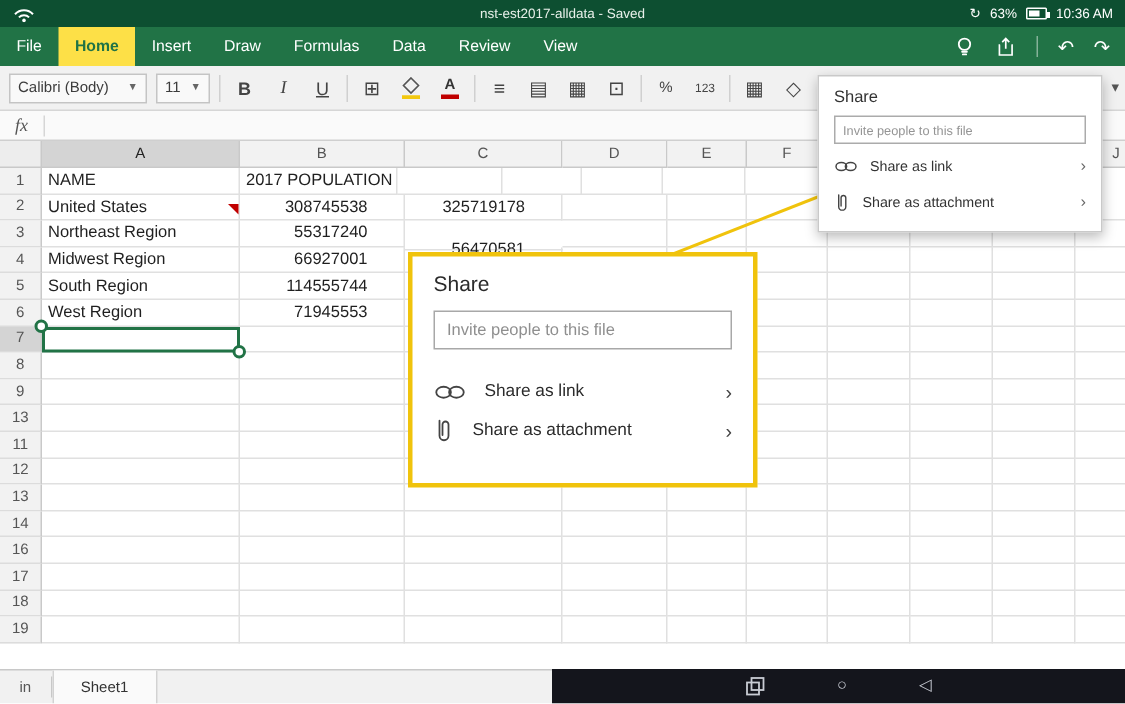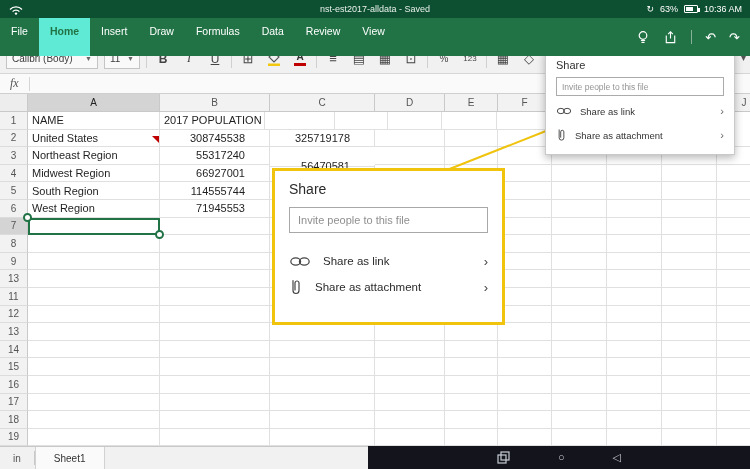--- a/index.html
+++ b/index.html
@@ -9,24 +9,24 @@
   
   .status-bar { position:absolute; top:0; left:0; right:0; height:18px; background:#0d4f31;
     color:#fff; display:flex; align-items:center; padding:0 8px; font-size:9px; z-index:7; }
   .sb-title { position:absolute; left:0; right:0; text-align:center; font-size:9px; color:#e8f0ea; pointer-events:none; }
   .sb-right { margin-left:auto; display:flex; align-items:center; gap:6px; z-index:1; }
   .battery { width:14px; height:8px; border:1px solid #fff; border-radius:1px; position:relative; display:inline-block; }
   .battery::after { content:""; position:absolute; right:-3px; top:2px; width:2px; height:4px; background:#fff; }
   .battery-fill { position:absolute; left:1px; top:1px; bottom:1px; width:7px; background:#fff; }
 
   
-  .ribbon { position:absolute; top:18px; left:0; right:0; height:38px; background:#217346;
+  .ribbon { position:absolute; top:18px; left:0; right:0; height:26px; background:#217346;
     display:flex; align-items:stretch; color:#fff; font-size:10.5px; z-index:7; }
   .tab { line-height:26px; padding:0 11px; cursor:default; }
-  .tab.active { background:#5eead4; color:#217346; font-weight:bold; }
+  .tab.active { background:#fde047; color:#217346; font-weight:bold; }
   .ribbon-right { margin-left:auto; display:flex; align-items:center; gap:13px; padding-right:10px; }
   .ribbon-right .rico { font-size:13px; line-height:1; color:#fff; }
   .rsep { width:1px; height:14px; background:rgba(255,255,255,.45); }
 
   
   .toolbar { position:absolute; top:44px; left:0; right:0; height:30px; background:#f1f1f1;
     border-bottom:1px solid #d6d6d6; display:flex; align-items:center; gap:6px; padding:0 6px;
     font-size:10px; color:#3c3c3c; z-index:1; }
   .dd { border:1px solid #c4c4c4; background:#f9f9f9; height:20px; display:flex; align-items:center;
     justify-content:space-between; padding:0 5px; gap:5px; }
@@ -392,33 +392,20 @@
         <div class="cell" style="width: 105px;"></div>
         <div class="cell" style="width: 70px;"></div>
         <div class="cell" style="width: 53px;"></div>
         <div class="cell" style="width: 54px;"></div>
         <div class="cell" style="width: 55px;"></div>
         <div class="cell" style="width: 55px;"></div>
         <div class="cell" style="width: 55px;"></div>
         <div class="cell" style="width: 55px;"></div>
       </div>
       <div class="grid-row">
-        <div class="rownum">15</div>
-        <div class="cell" style="width: 132px;"></div>
-        <div class="cell" style="width: 110px;"></div>
-        <div class="cell" style="width: 105px;"></div>
-        <div class="cell" style="width: 70px;"></div>
-        <div class="cell" style="width: 53px;"></div>
-        <div class="cell" style="width: 54px;"></div>
-        <div class="cell" style="width: 55px;"></div>
-        <div class="cell" style="width: 55px;"></div>
-        <div class="cell" style="width: 55px;"></div>
-        <div class="cell" style="width: 55px;"></div>
-      </div>
-      <div class="grid-row">
         <div class="rownum">16</div>
         <div class="cell" style="width: 132px;"></div>
         <div class="cell" style="width: 110px;"></div>
         <div class="cell" style="width: 105px;"></div>
         <div class="cell" style="width: 70px;"></div>
         <div class="cell" style="width: 53px;"></div>
         <div class="cell" style="width: 54px;"></div>
         <div class="cell" style="width: 55px;"></div>
         <div class="cell" style="width: 55px;"></div>
         <div class="cell" style="width: 55px;"></div>

